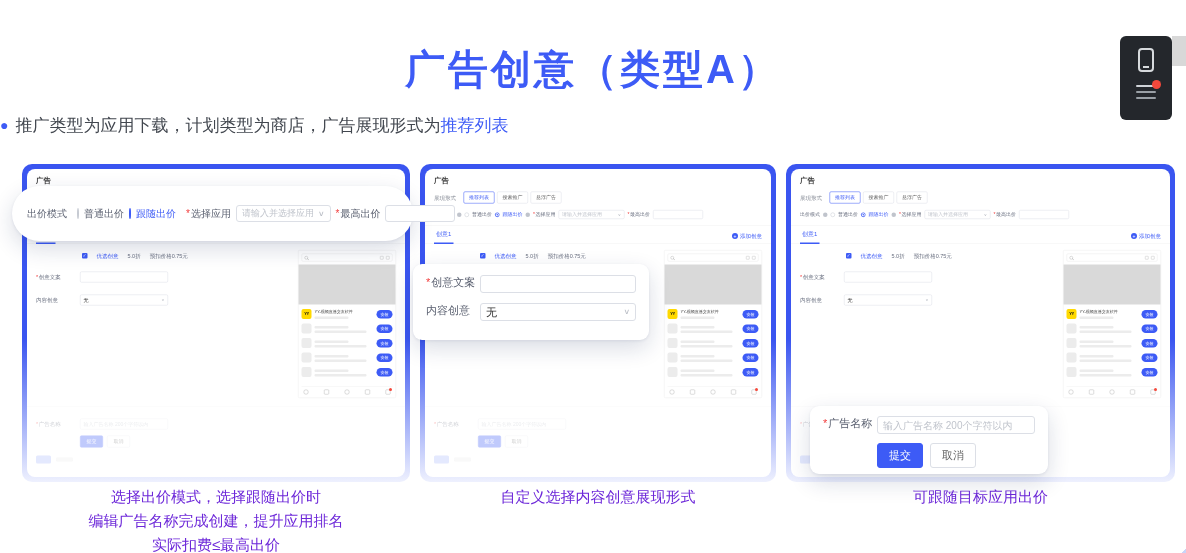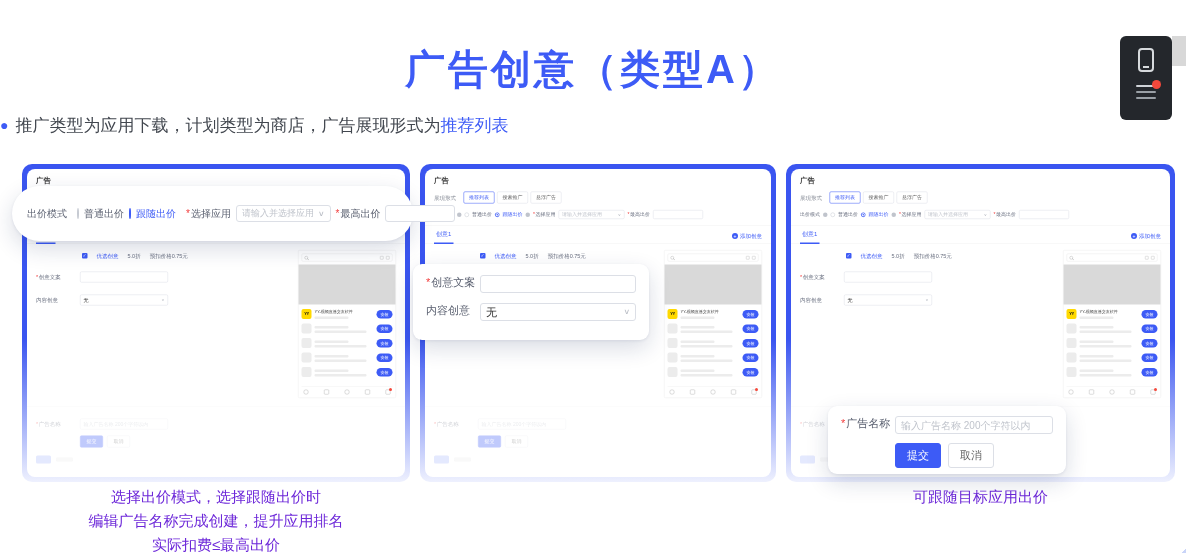--- a/index.html
+++ b/index.html
@@ -117,21 +117,21 @@
     justify-content:space-between; padding:0 5px; background:#fff; }
   .co-input { border:1px solid #DCDFE6; border-radius:3px; background:#fff; padding:0 5px; font-size:10px;
     color:#333; font-family:inherit; }
   .co-input::placeholder { color:#C0C4CC; }
   .co2 { left:413px; top:228px; width:236px; height:76px; border-radius:9px; padding:11px 13px; font-size:11px; color:#5A6070; }
   .co2 .row, .co3 .row { display:flex; align-items:flex-start; }
   .co2 .row + .row { margin-top:10px; }
   .co2 .co-lbl, .co3 .co-lbl { width:54px; flex:none; white-space:nowrap; }
   .co2 .co-input { flex:1; height:18px; }
   .co2 .co-select { flex:1; height:18px; color:#333; }
-  .co3 { left:828px; top:370px; width:238px; height:68px; border-radius:9px; padding:10px 13px; font-size:11px; color:#5A6070; }
+  .co3 { left:810px; top:370px; width:238px; height:68px; border-radius:9px; padding:10px 13px; font-size:11px; color:#5A6070; }
   .co3 .co-input { flex:1; height:18px; font-size:10px; }
   .co3 .btns { margin:9px 0 0 54px; display:flex; gap:7px; }
   .co3 .btn-blue, .co3 .btn-plain { font-size:11px; padding:4px 11px; }
 
   
   .caption { position:absolute; top:449px; text-align:center; font-size:15px; color:#6d28d9; line-height:24px; }
   .cap1 { left:22px;  width:388px; }
   .cap2 { left:420px; width:356px; }
   .cap3 { left:786px; width:389px; }
 </style>
@@ -608,20 +608,23 @@
       <span class="btn-blue">提交</span>
       <span class="btn-plain">取消</span>
     </div>
   </div>
 
   <div class="caption cap1">
     <div>选择出价模式，选择跟随出价时</div>
     <div>编辑广告名称完成创建，提升应用排名</div>
     <div>实际扣费≤最高出价</div>
   </div>
+  <div class="caption cap2">
+    <div>自定义选择内容创意展现形式</div>
+  </div>
   <div class="caption cap3">
     <div>可跟随目标应用出价</div>
   </div>
 
   <div class="float-widget">
     <div class="w-phone"></div>
     <div class="w-menu">
       <span class="line"></span>
         <span class="line"></span>
         <span class="line"></span>

